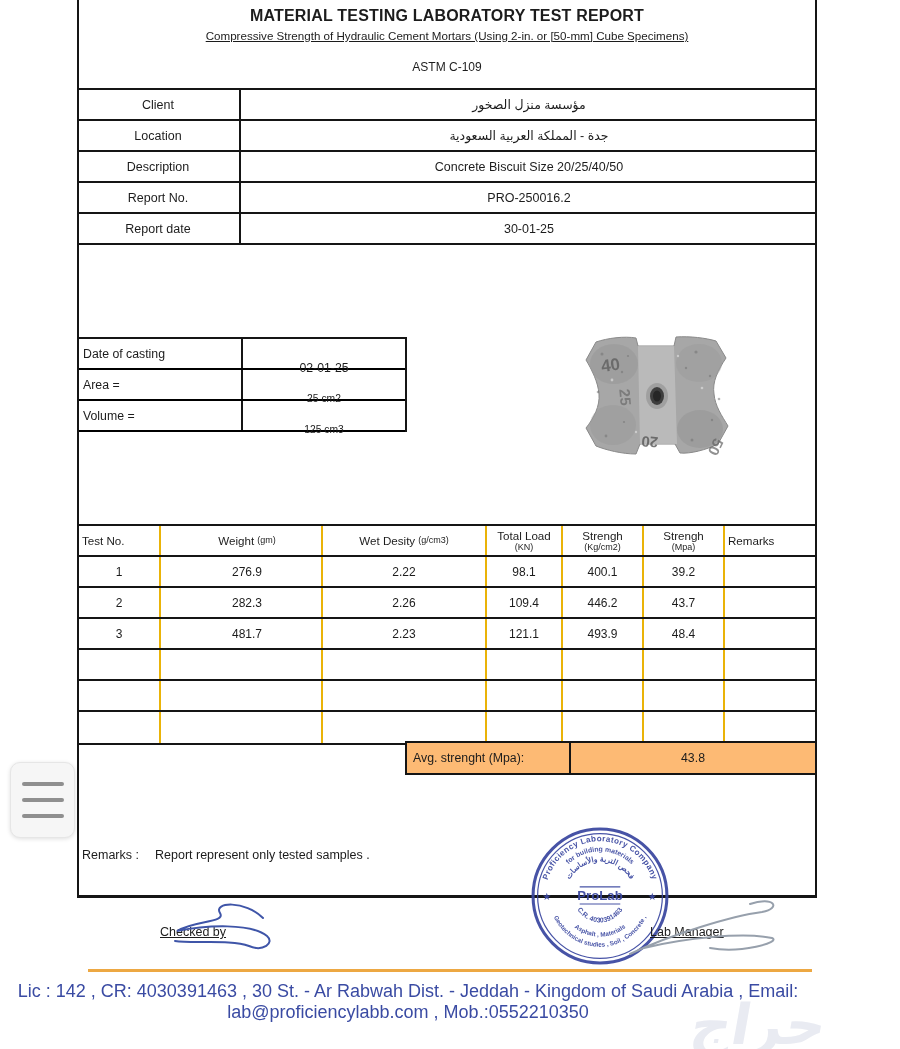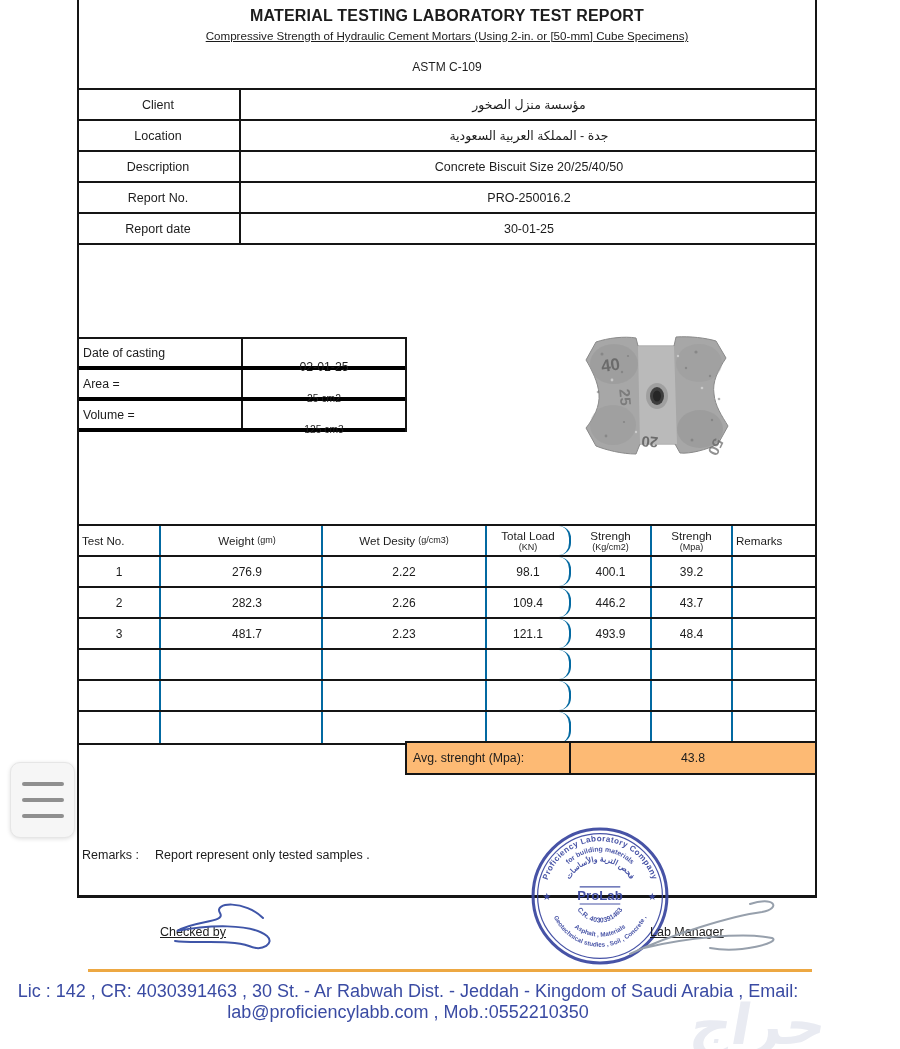--- a/index.html
+++ b/index.html
@@ -15,35 +15,35 @@
   .doc-standard { position:absolute; left:77px; top:60px; width:740px; text-align:center; font-size:12px; }
 
   
   .info-table { position:absolute; left:77px; top:88px; width:740px; border-top:2px solid #151515; }
   .info-row { display:flex; height:31px; border-bottom:2px solid #151515; }
   .info-label { width:164px; border-right:2px solid #151515; display:flex; align-items:center; justify-content:center; font-size:12.5px; }
   .info-value { flex:1; display:flex; align-items:center; justify-content:center; font-size:12.5px; }
 
   
   .spec-table { position:absolute; left:77px; top:337px; width:330px; border:2px solid #151515; border-bottom:none; }
-  .spec-row { display:flex; height:31px; border-bottom:4px solid #000000; }
+  .spec-row { display:flex; height:31px; border-bottom:2px solid #000000; }
   .spec-label { width:164px; border-right:2px solid #151515; display:flex; align-items:center; padding-left:4px; font-size:12.3px; }
   .spec-value { flex:1; display:flex; align-items:center; justify-content:center; font-size:10.3px;margin-top:28px; }
   .spec-value.big { font-size:12.3px; }
 
   .photo { position:absolute; left:578px; top:332px; }
 
   
   .res-table { position:absolute; left:77px; top:524px; width:740px; border:2px solid #151515; }
   .res-row { display:flex; height:31px; border-bottom:2px solid #151515; }
   .res-row:last-child { border-bottom:none; }
   .res-table { border-bottom:2px solid #151515; }
-  .cell { border-right:2px solid #0369a1; display:flex; align-items:center; justify-content:center; font-size:12px; }
+  .cell { border-right:2px solid #eab308; display:flex; align-items:center; justify-content:center; font-size:12px; }
   .cell:last-child { border-right:none; }
-  .c0{width:82px;} .c1{width:162px;padding-left:12px;} .c2{width:164px;} .c3{width:84px;border-radius:12px;} .c4{width:81px;} .c5{width:81px;} .c6{flex:1;}
+  .c0{width:82px;} .c1{width:162px;padding-left:12px;} .c2{width:164px;} .c3{width:76px;} .c4{width:81px;} .c5{width:81px;} .c6{flex:1;}
   .hdr { font-size:11.6px; line-height:1.15; }
   .hdr .sub { font-size:9px; }
   .hdr.left { justify-content:flex-start; padding-left:3px; }
   .stack { flex-direction:column; }
   .inline-sub { gap:3px; }
 
   .avg-box { position:absolute; left:405px; top:741px; width:412px; height:34px; border:2px solid #151515; display:flex; background:#fdba74; }
   .avg-label { width:164px; border-right:2px solid #151515; display:flex; align-items:center; padding-left:6px; font-size:12.3px; }
   .avg-value { flex:1; display:flex; align-items:center; justify-content:center; font-size:12.3px; }
 

